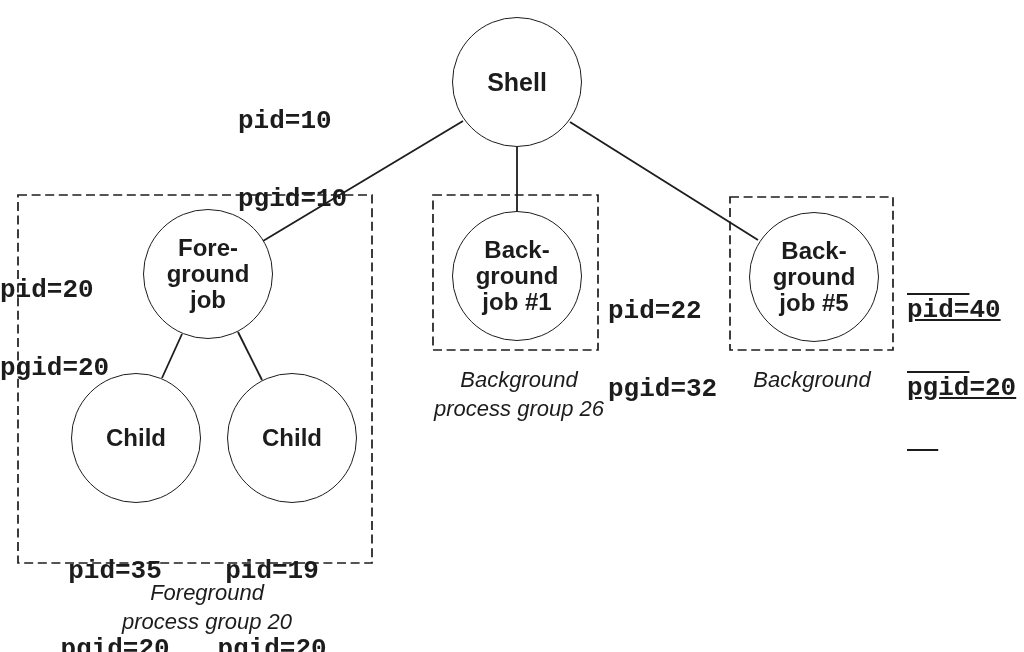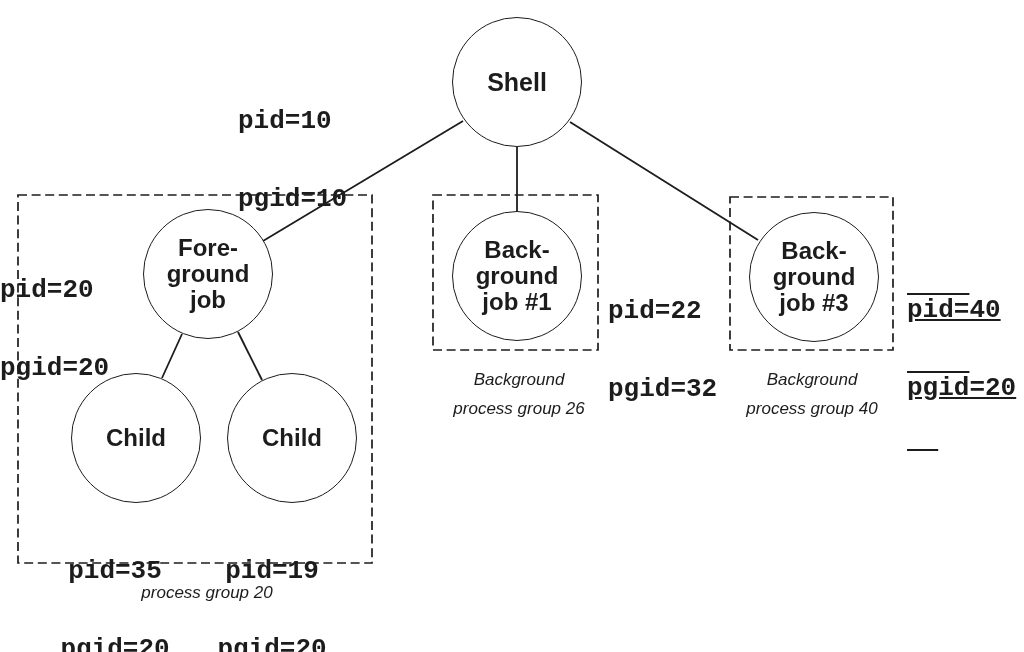--- a/index.html
+++ b/index.html
@@ -40,21 +40,21 @@
     font-size: 26px;
     line-height: 26px;
     white-space: pre;
     color: #1c1c1c;
   }
   .mono.right { text-align: left; }
   .mono.center { text-align: center; }
   .caption {
     position: absolute;
     font-style: italic;
-    font-size: 17px;
+    font-size: 22px;
     line-height: 29px;
     text-align: center;
     color: #1c1c1c;
   }
 </style>
 </head>
 <body>
 
 <div class="canvas">
 
@@ -94,21 +94,21 @@
       <span class="lbl">Back-</span>
       <span class="lbl">ground</span>
       <span class="lbl">job #1</span>
     </span>
   </div>
 
   <div class="circle node-small" style="left:749px; top:212px;">
     <span>
       <span class="lbl">Back-</span>
       <span class="lbl">ground</span>
-      <span class="lbl">job #3</span>
+      <span class="lbl">job #5</span>
     </span>
   </div>
 
   <div class="mono right" style="left:238px; top:56px; width:200px;">
     <div>pid=10</div>
     <div>pgid=10</div>
   </div>
 
   <div class="mono right" style="left:0px; top:225px; width:138px;">
     <div>pid=20</div>
@@ -129,26 +129,26 @@
     <div>pid=22</div>
     <div>pgid=32</div>
   </div>
 
   <div class="mono" style="left:907px; top:245px;text-decoration:underline;">
     <div>pid=40</div>
     <div>pgid=20</div>
   </div>
 
   <div class="caption" style="left:57px; top:578px; width:300px;">
+    <div>Foreground</div>
     <div>process group 20</div>
   </div>
 
   <div class="caption" style="left:369px; top:365px; width:300px;">
     <div>Background</div>
     <div>process group 26</div>
   </div>
 
   <div class="caption" style="left:662px; top:365px; width:300px;">
     <div>Background</div>
-    <div>process group 40</div>
   </div>
 
 </div>
 
 </body></html>

